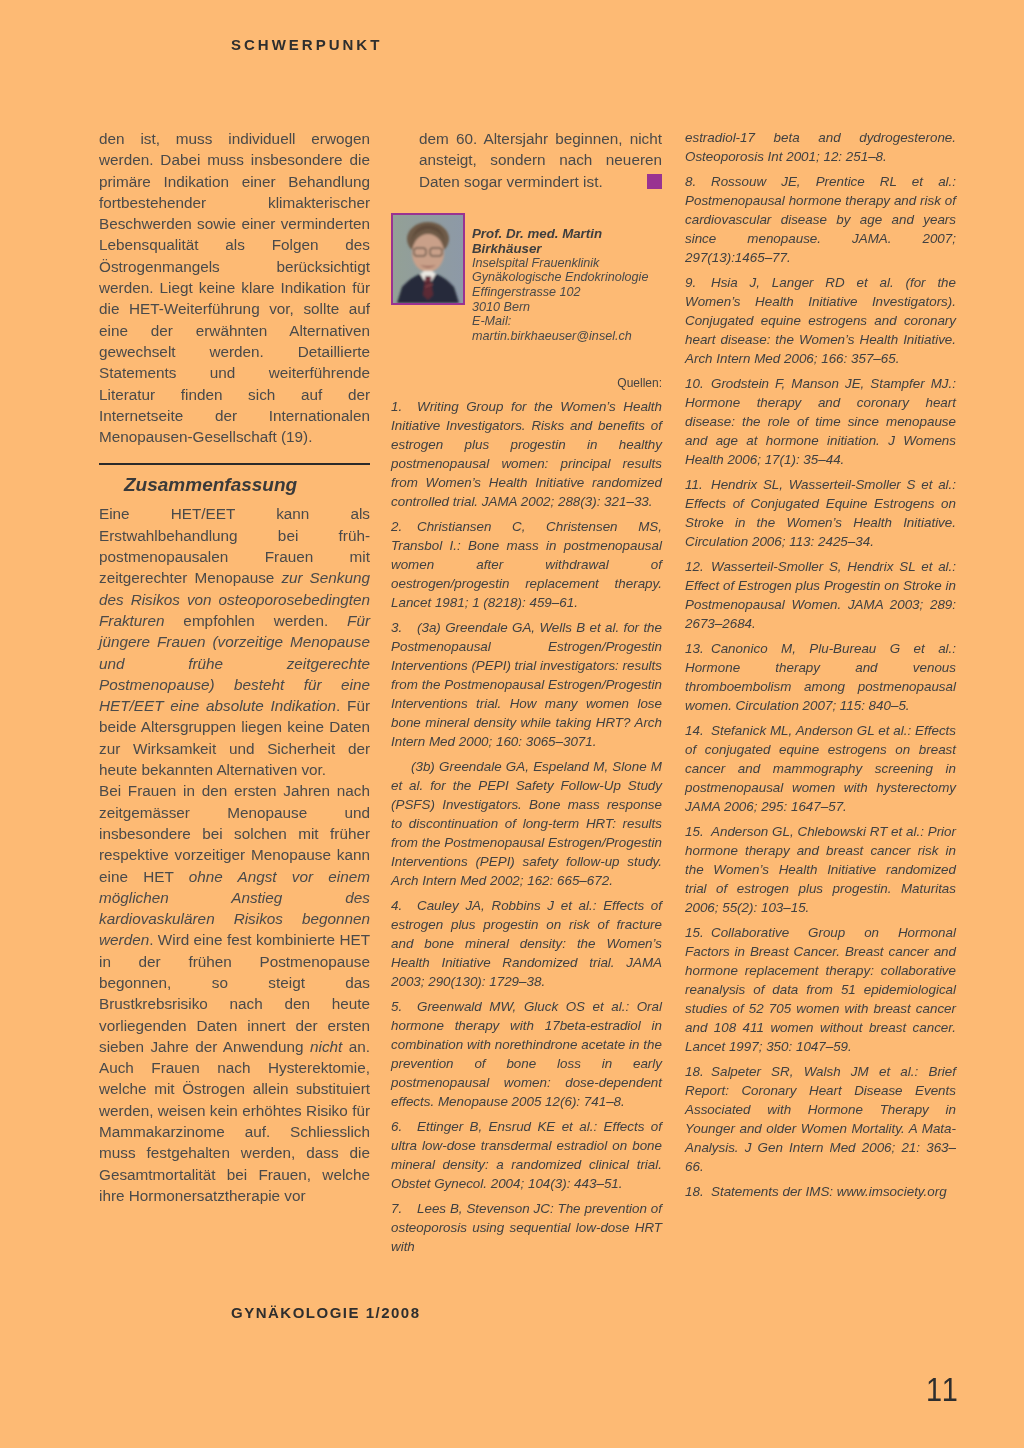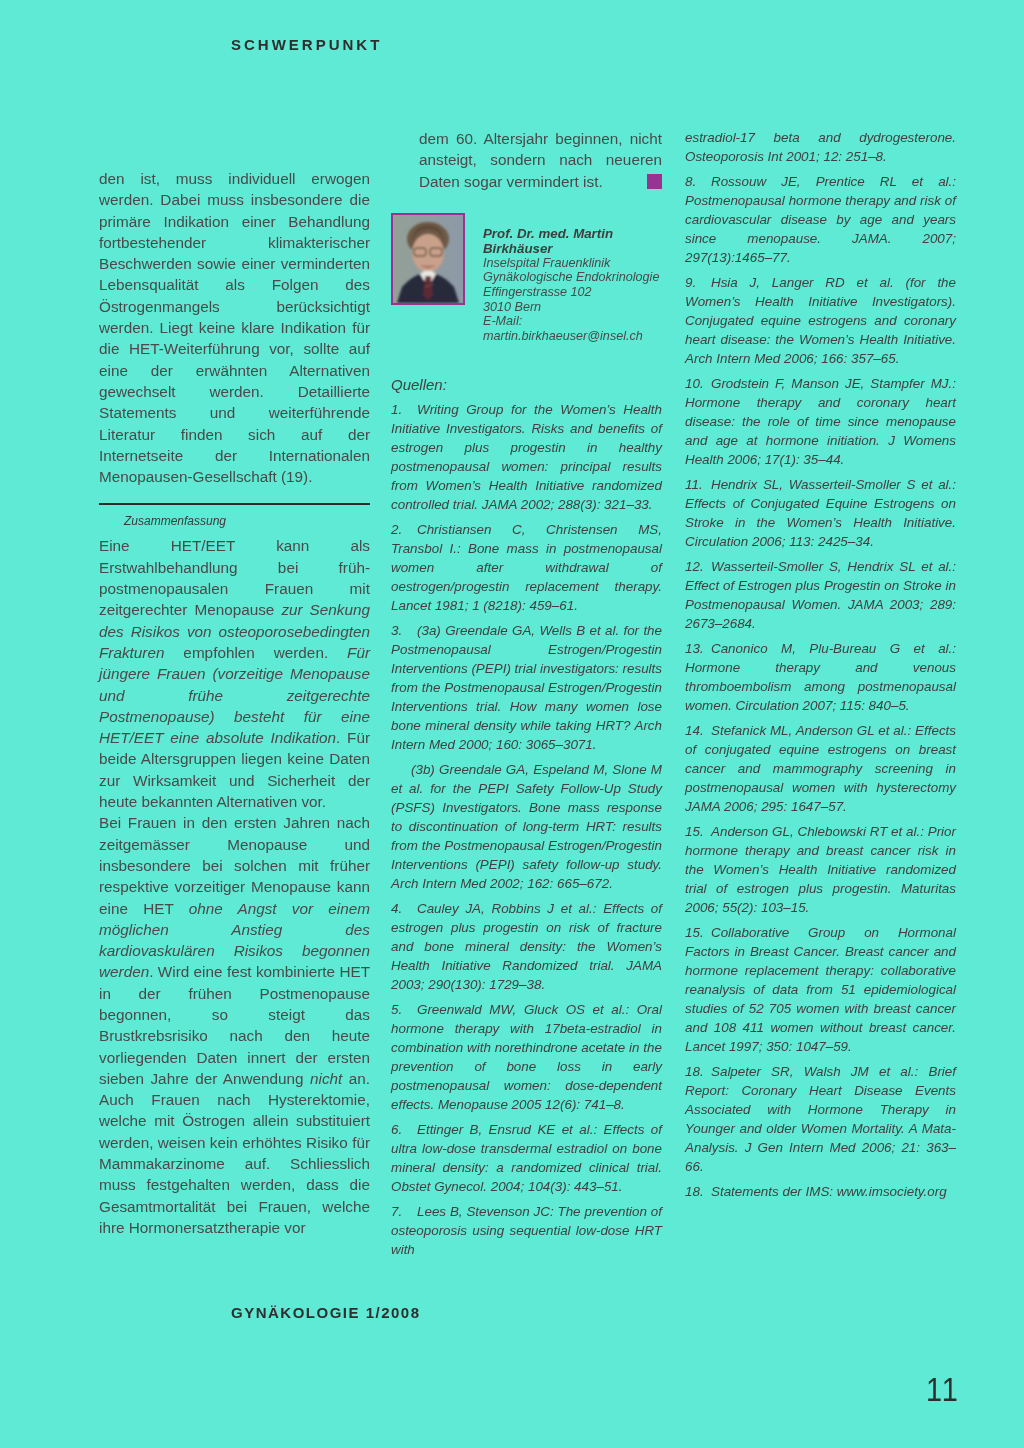--- a/index.html
+++ b/index.html
@@ -1,33 +1,33 @@
 <!DOCTYPE html>
 <html><head>
 <meta charset="utf-8">
 <style>
   html,body{margin:0;padding:0;background:#ffffff;}
-  .page{position:relative;width:1024px;height:1448px;background:#5eead4;overflow:hidden;
+  .page{position:relative;width:1024px;height:1448px;background:#fdba74;overflow:hidden;
         font-family:"Liberation Sans",sans-serif;color:#474747;}
   .kicker{position:absolute;left:231px;top:36px;font-size:15px;font-weight:700;
           letter-spacing:3px;color:#2e2e2e;}
   .col{position:absolute;top:128px;width:271px;}
-  .col1{left:99px;margin-top:40px;} .col2{left:391px;} .col3{left:685px;}
+  .col1{left:99px;} .col2{left:391px;} .col3{left:685px;}
   .body-p{margin:0;font-size:15.3px;line-height:21.3px;text-align:justify;color:#4a4a4a;}
   .it{font-style:italic;}
   .summary-rule{border:none;border-top:2px solid #2a2a2a;margin:16px 0 0 0;}
-  .summary-title{margin:9px 0 7px 25px;font-size:12px;font-weight:400;font-style:italic;color:#3a3a3a;}
+  .summary-title{margin:9px 0 7px 25px;font-size:19px;font-weight:700;font-style:italic;color:#3a3a3a;}
   .intro-wrap{position:relative;margin-left:28px;}
   .endsq{position:absolute;right:0;bottom:3px;width:15px;height:15px;}
-  .author{display:flex;gap:18px;margin-top:21px;}
+  .author{display:flex;gap:7px;margin-top:21px;}
   .photo{flex:0 0 auto;width:70px;height:88px;border:2px solid #993391;display:block;}
   .author-info{padding-top:13px;font-style:italic;color:#4a4a4a;}
   .author-name{font-size:13.3px;font-weight:700;line-height:15px;color:#3e3e3e;}
   .author-line{font-size:12.6px;line-height:14.6px;}
-  .quellen-label{margin:33px 0 7px 0;font-size:15px;font-style:italic;color:#424242;}
+  .quellen-label{margin:33px 0 7px 0;font-size:12px;color:#424242;text-align:right;}
   .ref{margin:0 0 6px 0;font-size:13.4px;line-height:19px;font-style:italic;
        text-align:justify;color:#414141;}
   .refnum{display:inline-block;width:26px;}
   .ref.indent{text-indent:20px;}
   .footer-journal{position:absolute;left:231px;top:1304px;font-size:15px;font-weight:700;
                   letter-spacing:1.5px;color:#2e2e2e;}
   .footer-page{position:absolute;left:926px;top:1370px;font-size:34px;color:#2e2e2e;
                letter-spacing:2px;transform:scaleX(0.85);transform-origin:left;}
 </style>
 </head>

